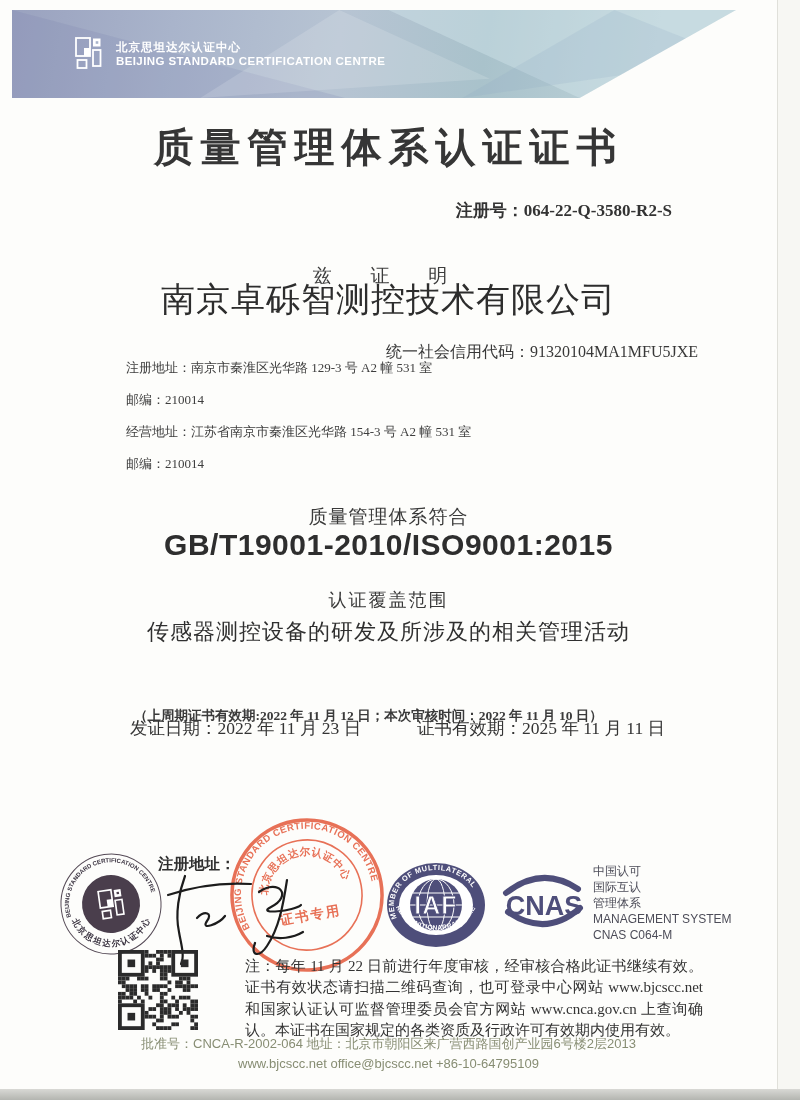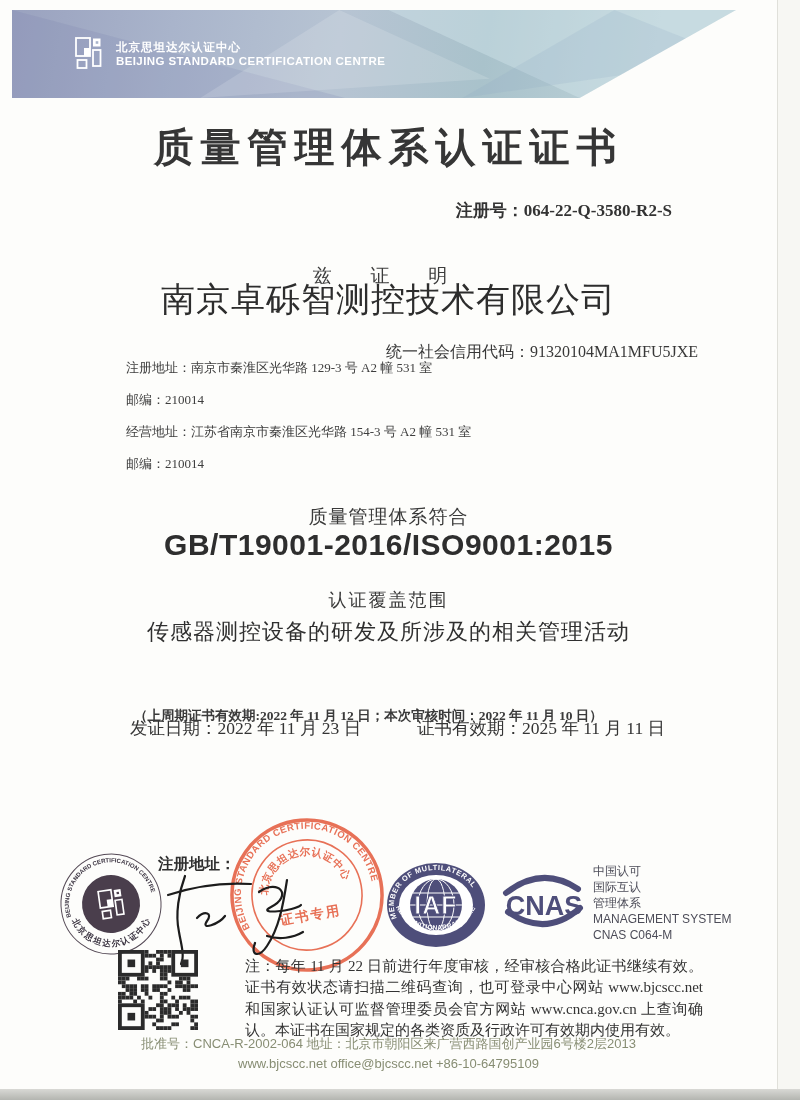--- a/index.html
+++ b/index.html
@@ -83,21 +83,21 @@
 <div class="abs ctr declare">兹 证 明</div>
 <div class="abs ctr company">南京卓砾智测控技术有限公司</div>
 <div class="abs credit">统一社会信用代码：91320104MA1MFU5JXE</div>
 
 <div class="abs addr" style="top:359px">注册地址：南京市秦淮区光华路 129-3 号 A2 幢 531 室</div>
 <div class="abs addr" style="top:391px">邮编：210014</div>
 <div class="abs addr" style="top:423px">经营地址：江苏省南京市秦淮区光华路 154-3 号 A2 幢 531 室</div>
 <div class="abs addr" style="top:455px">邮编：210014</div>
 
 <div class="abs ctr conform">质量管理体系符合</div>
-<div class="abs ctr standard">GB/T19001-2016/ISO9001:2015</div>
+<div class="abs ctr standard">GB/T19001-2010/ISO9001:2015</div>
 <div class="abs ctr scope-title">认证覆盖范围</div>
 <div class="abs ctr scope">传感器测控设备的研发及所涉及的相关管理活动</div>
 
 <div class="abs dateline" style="left:130px">发证日期：2022 年 11 月 23 日</div>
 <div class="abs dateline" style="left:417px">证书有效期：2025 年 11 月 11 日</div>
 <div class="abs paren">（上周期证书有效期:2022 年 11 月 12 日；本次审核时间：2022 年 11 月 10 日）</div>
 
 <svg class="abs" style="left:58px;top:851px" width="106" height="106" viewBox="0 0 106 106">
   <g transform="rotate(-8 53 53)">
     <circle cx="53" cy="53" r="50" fill="none" stroke="#554a56" stroke-width="1"></circle>

